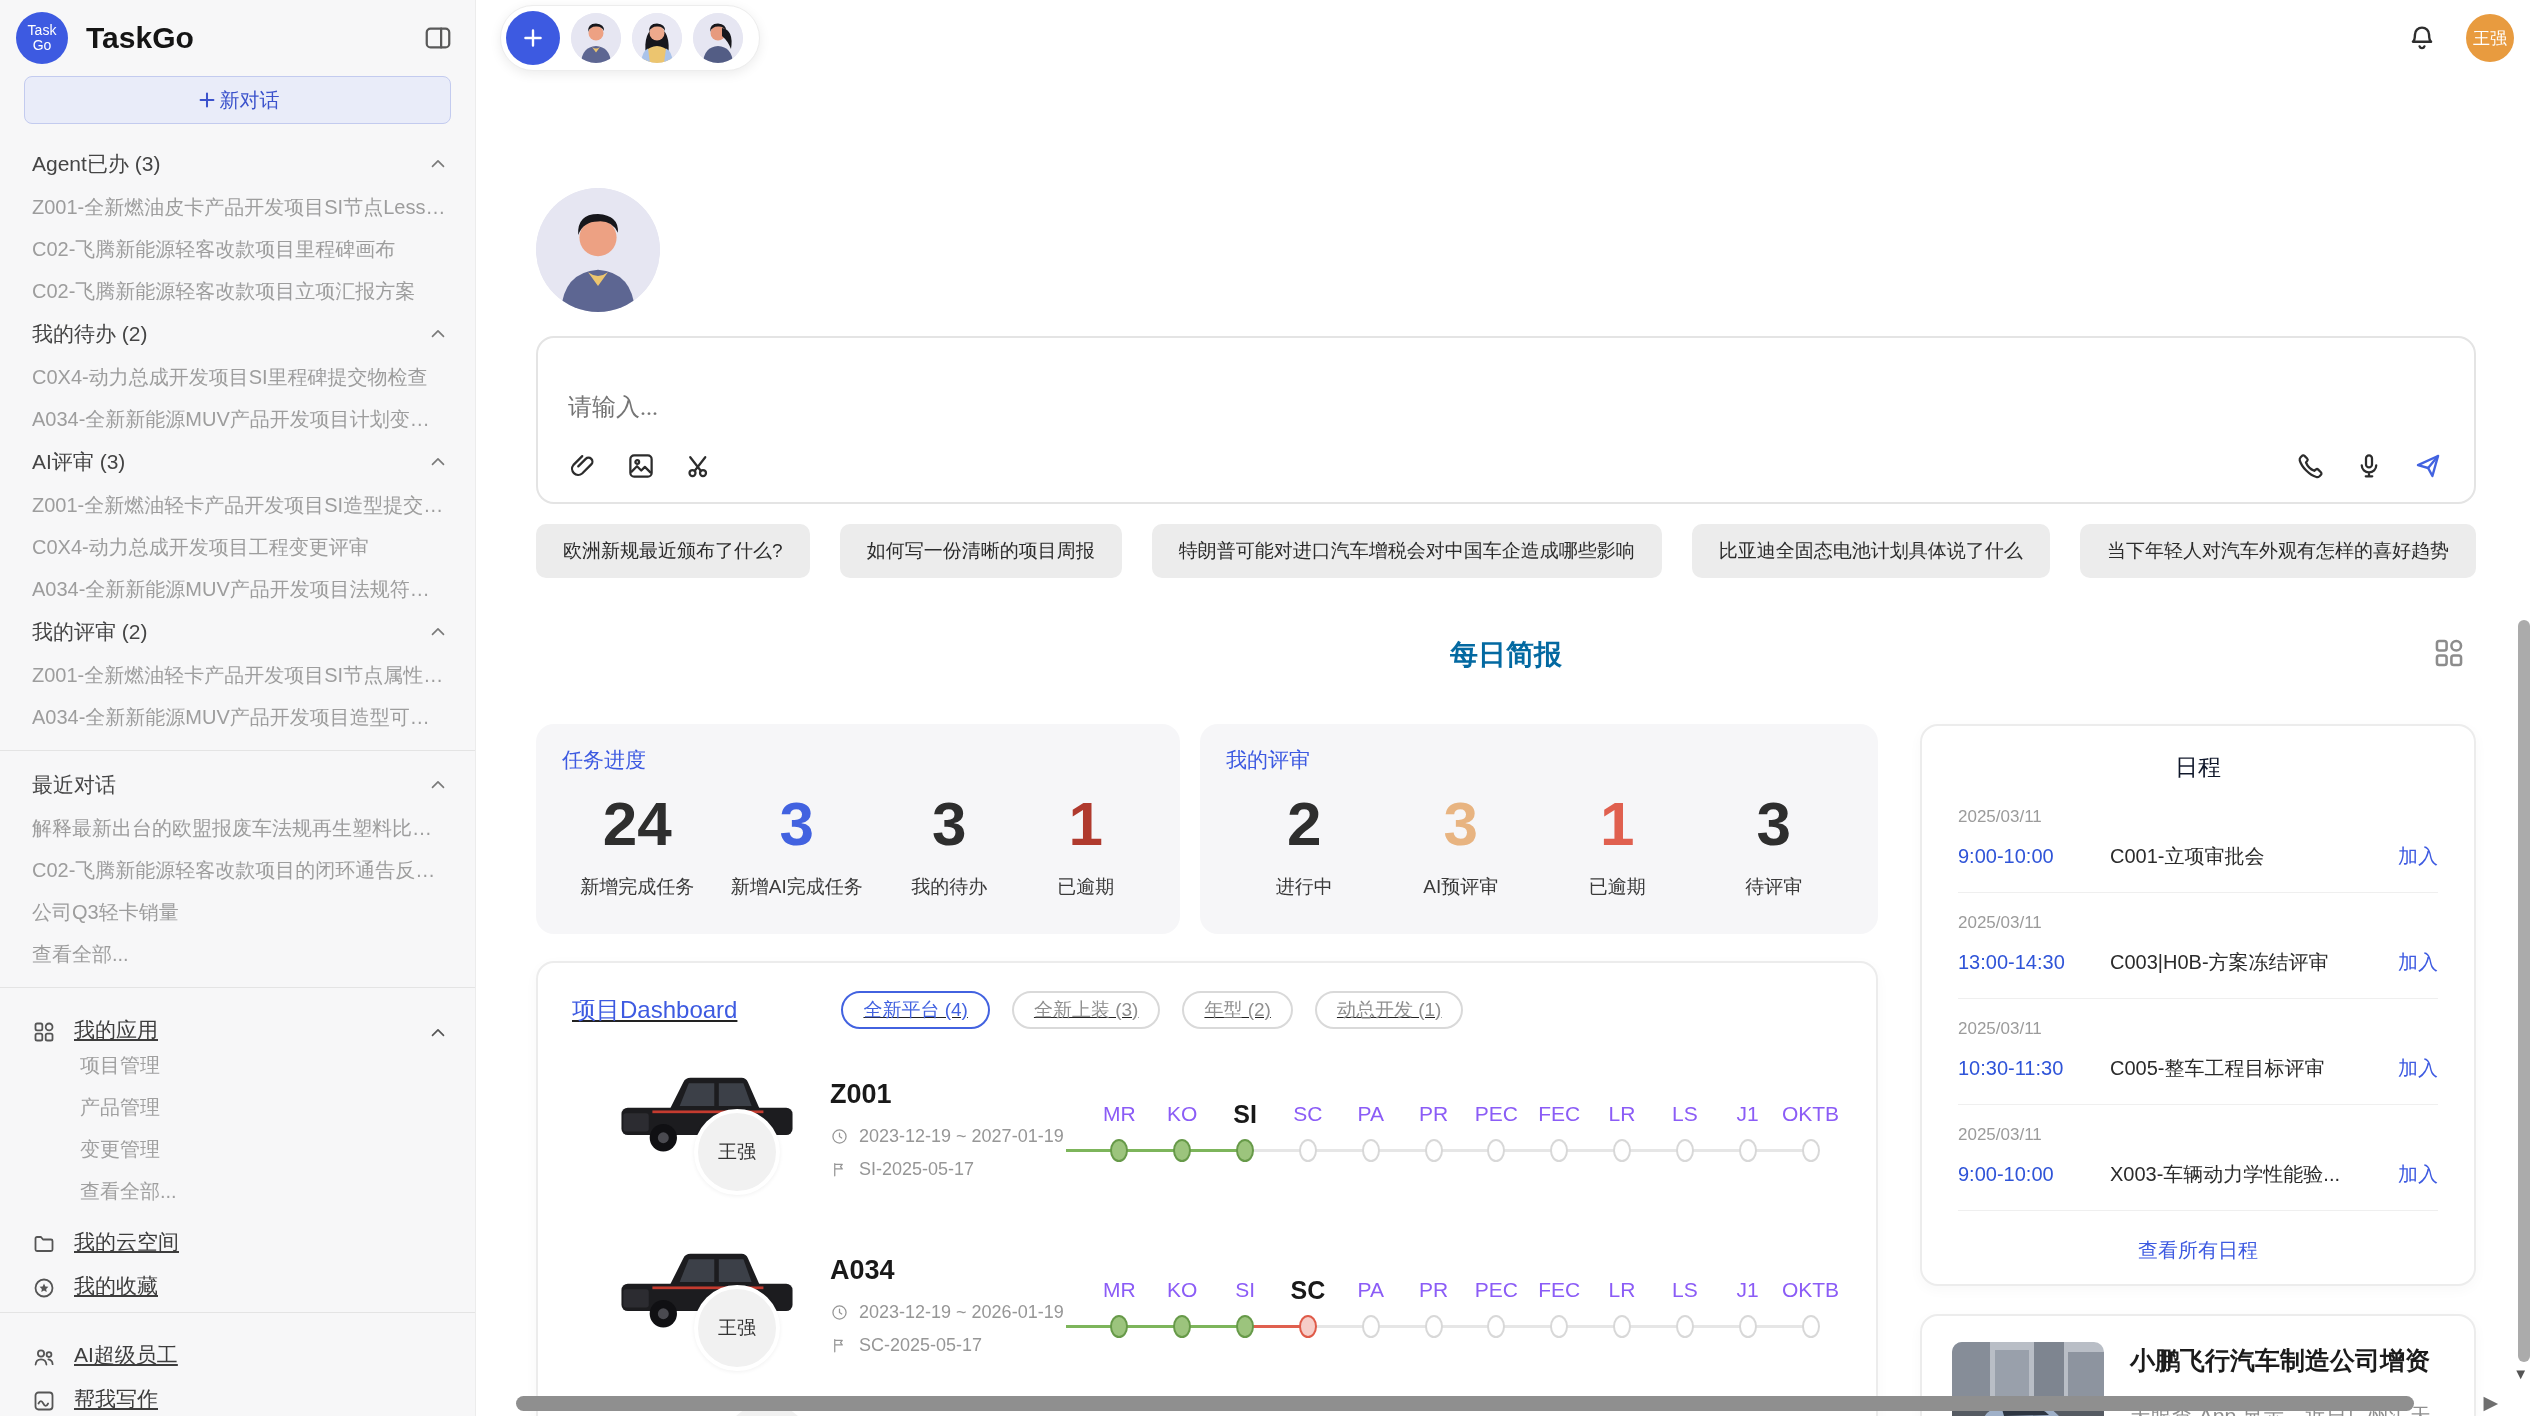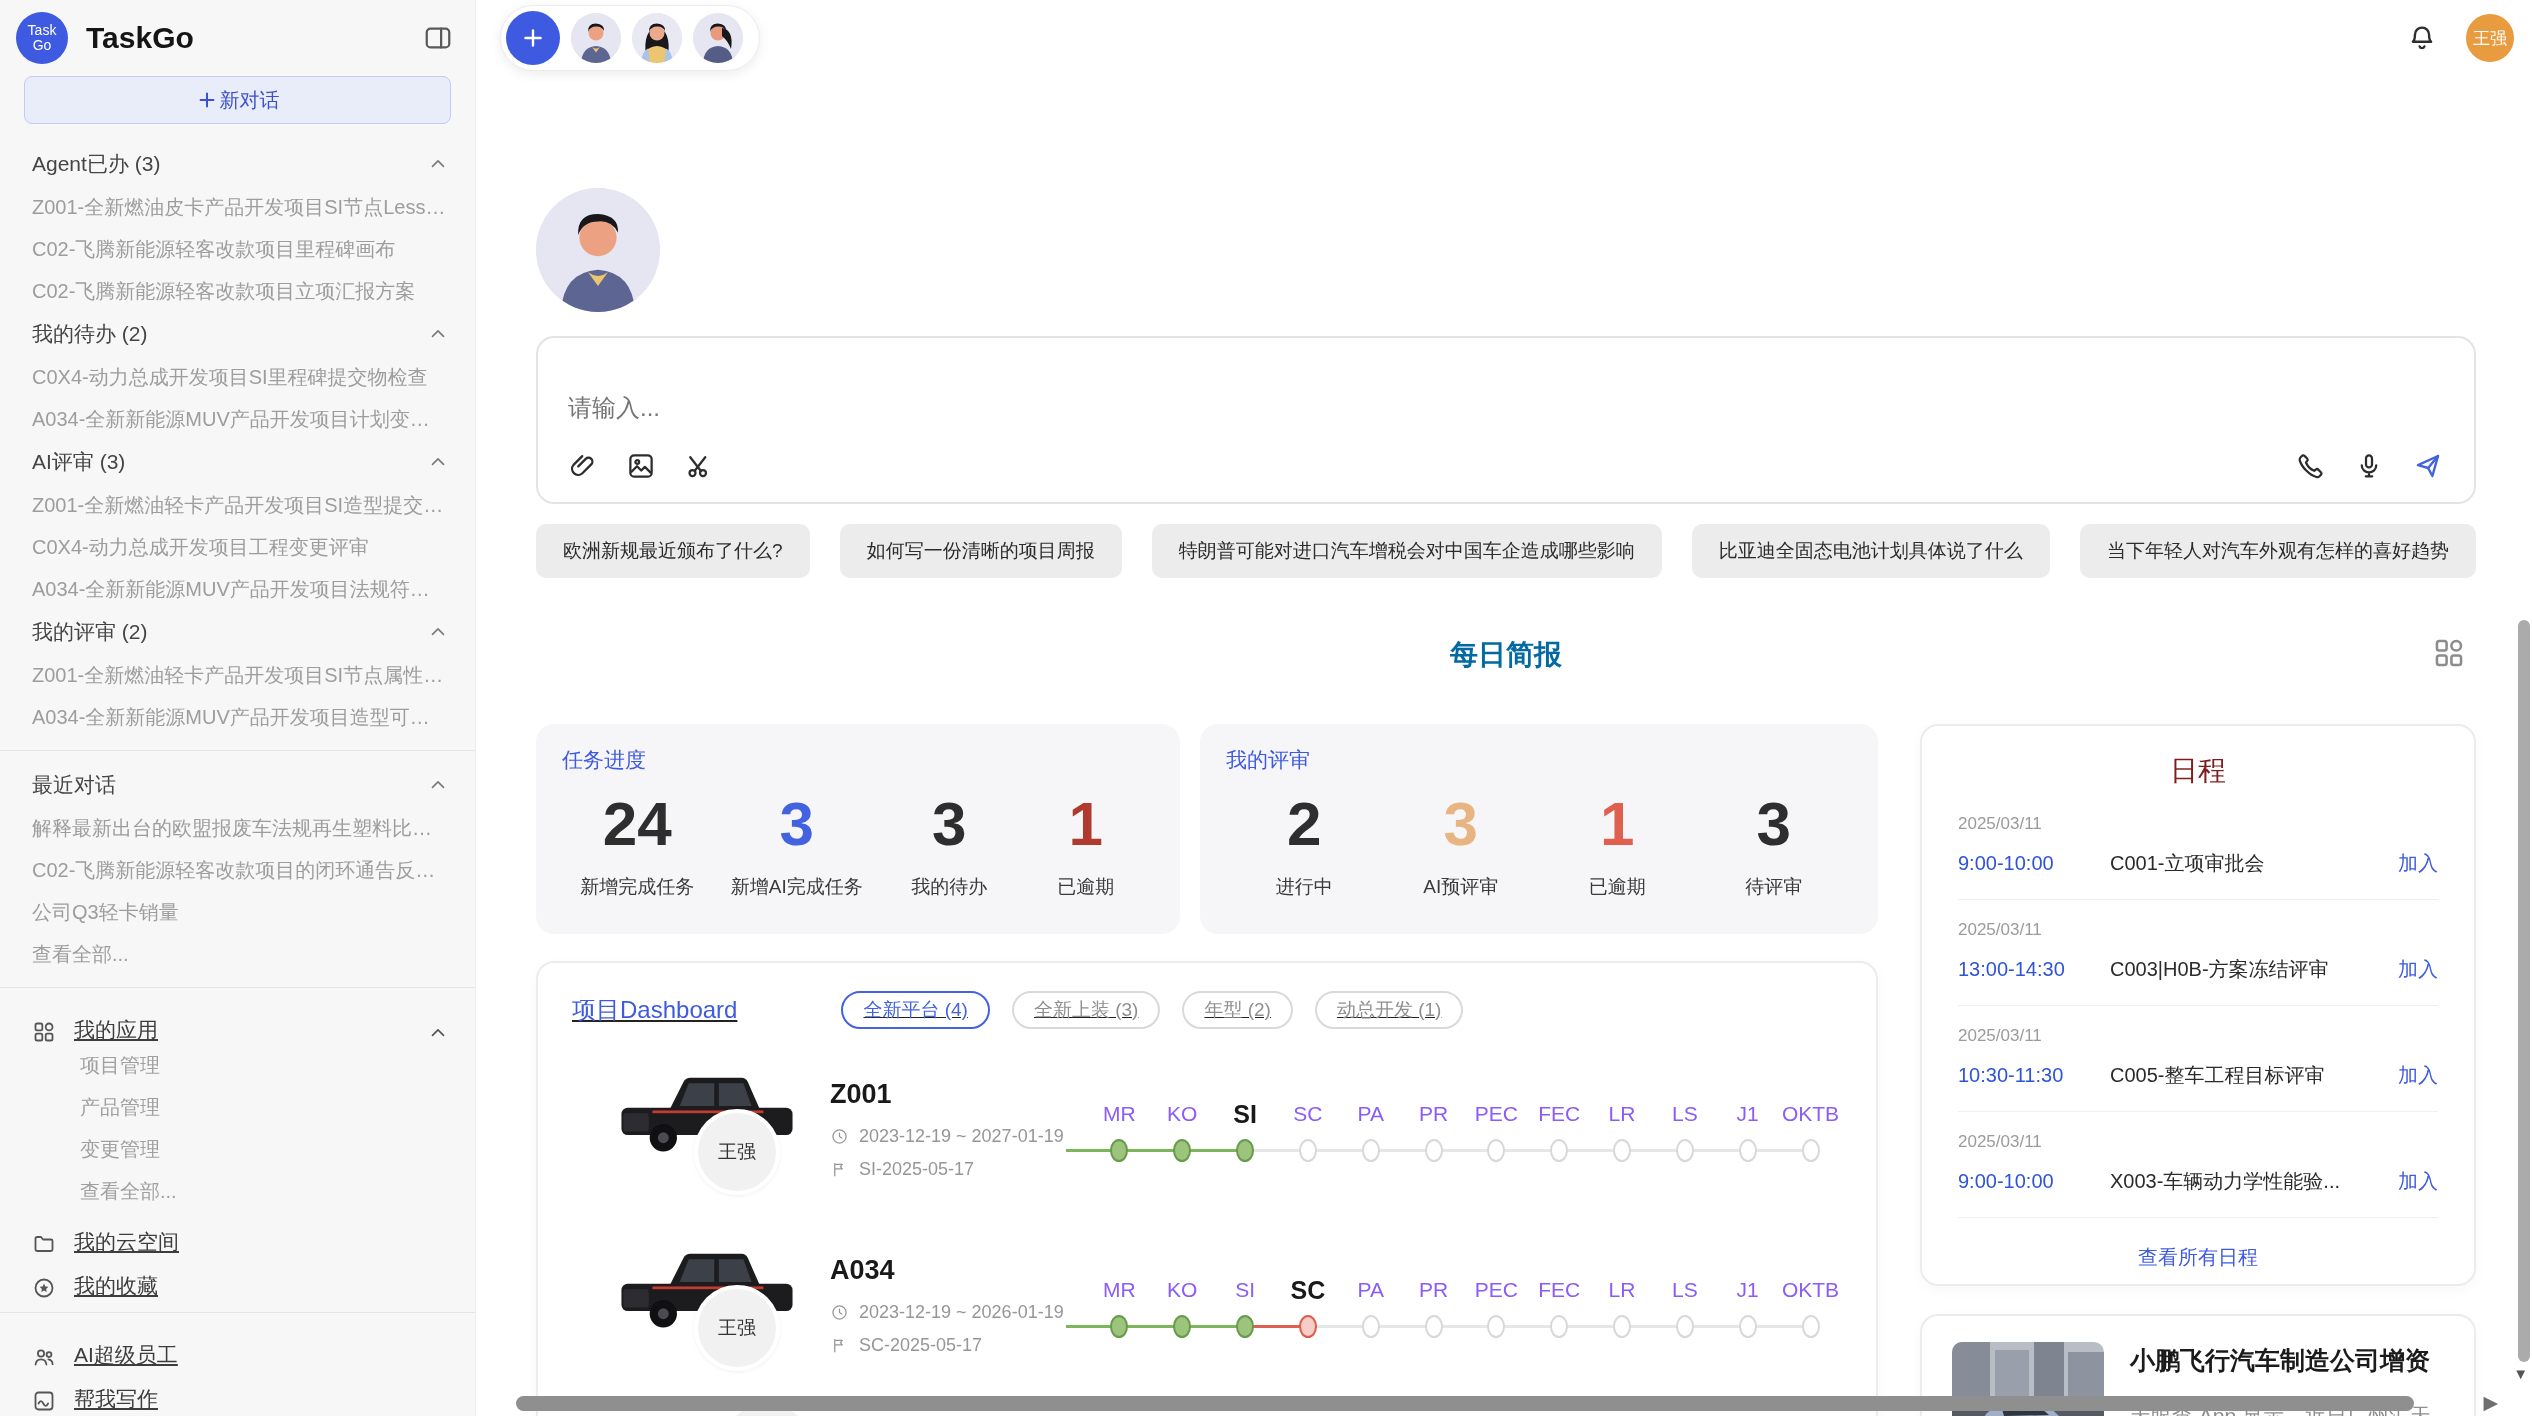--- a/index.html
+++ b/index.html
@@ -33,21 +33,21 @@
   .avatar-s { width:50px; height:50px; border-radius:50%; overflow:hidden; background:#e4e4f0; cursor:pointer; }
   .topbar-right { margin-left:auto; display:flex; align-items:center; gap:28px; margin-right:-38px; }
   .bell { color:#2e2e2e; cursor:pointer; }
   .user-badge { width:48px; height:48px; border-radius:50%; background:#e89b3f; color:#fff; font-size:17px; display:flex; align-items:center; justify-content:center; cursor:pointer; }
 
   .greet { display:flex; align-items:center; margin-top:118px; }
   .greet-avatar { width:124px; height:124px; border-radius:50%; overflow:hidden; background:#e4e4f0; flex:none; }
   .greet-text { margin-left:28px; font-size:42px; font-weight:bold; color:#3d53dc; letter-spacing:1px; }
 
   .composer { margin-top:24px; border:2px solid #e4e4e4; border-radius:18px; height:168px; padding:24px 30px 20px; display:flex; flex-direction:column; justify-content:space-between; background:#fff; }
-  .composer-input { font-size:24px; color:#b7b7b7; margin-top:32px; outline:none; border:none; width:100%; background:transparent; font-family:Liberation Sans, sans-serif; }
+  .composer-input { font-size:24px; color:#b7b7b7; margin-top:32px; outline:none; border:none; width:100%; background:transparent; font-family:Liberation Serif, serif; }
   .composer-actions { display:flex; justify-content:space-between; align-items:center; }
   .act-left, .act-right { display:flex; align-items:center; gap:28px; }
   .act-left .ic { color:#2c2c2c; cursor:pointer; }
   .act-right .ic { color:#2c2c2c; cursor:pointer; }
   .act-right .send { color:#4262e0; }
 
   .chips { display:flex; justify-content:space-between; gap:30px; margin-top:20px; }
   .chip { background:#ececec; border-radius:10px; height:54px; display:flex; align-items:center; padding:0 27px; font-size:19px; color:#2c2c2c; white-space:nowrap; cursor:pointer; }
 
   .brief-header { position:relative; margin-top:58px; height:38px; text-align:center; }
@@ -91,21 +91,21 @@
   .tl-label.current { color:#191919; font-weight:bold; font-size:25px; }
   .tl-dot { width:18px; height:23px; border-radius:50%; background:#fff; border:2px solid #d8d8d8; margin:8px auto 0; position:relative; z-index:2; }
   .tl-dot.done { background:#9cc47d; border-color:#679a49; }
   .tl-dot.overdue { background:#f6cdc8; border-color:#df5b49; }
   .tl-line { position:absolute; top:52px; height:3px; left:-50%; width:100%; z-index:1; }
   .tl-line.first { left:-22px; width:calc(50% + 22px); }
   .lg { background:#7db55b; } .lr { background:#e0604f; } .lgray { background:#e6e6e6; }
   .partial-circle { width:86px; height:86px; border-radius:50%; background:#f1f1f1; margin-top:22px; margin-left:152px; }
 
   .sched-card { background:#fff; border:2px solid #ececec; border-radius:18px; height:562px; padding:26px 0 0; box-shadow:0 4px 14px rgba(0,0,0,.03); overflow:hidden; }
-  .sched-title { text-align:center; color:#7f1d1d; font-size:28px; }
+  .sched-title { text-align:center; color:#0f172a; font-size:23px; }
   .sched-list { padding:4px 36px 0; }
   .sched-item { padding:20px 0 22px; border-bottom:1px solid #efefef; }
   .sched-date { font-size:17px; color:#9b9b9b; }
   .sched-row { display:flex; align-items:center; margin-top:16px; }
   .sched-time { width:152px; color:#2f54d8; font-size:20px; flex:none; }
   .sched-name { flex:1; color:#2b2b2b; font-size:20px; white-space:nowrap; overflow:hidden; }
   .sched-join { color:#3d5ae1; font-size:20px; cursor:pointer; }
   .sched-viewall { text-align:center; color:#3d5ae1; font-size:20px; padding:26px 0; cursor:pointer; }
 
   .news-card { margin-top:28px; background:#fff; border:2px solid #ececec; border-radius:18px; padding:26px 30px; display:flex; gap:26px; height:200px; box-shadow:0 4px 14px rgba(0,0,0,.03); }

